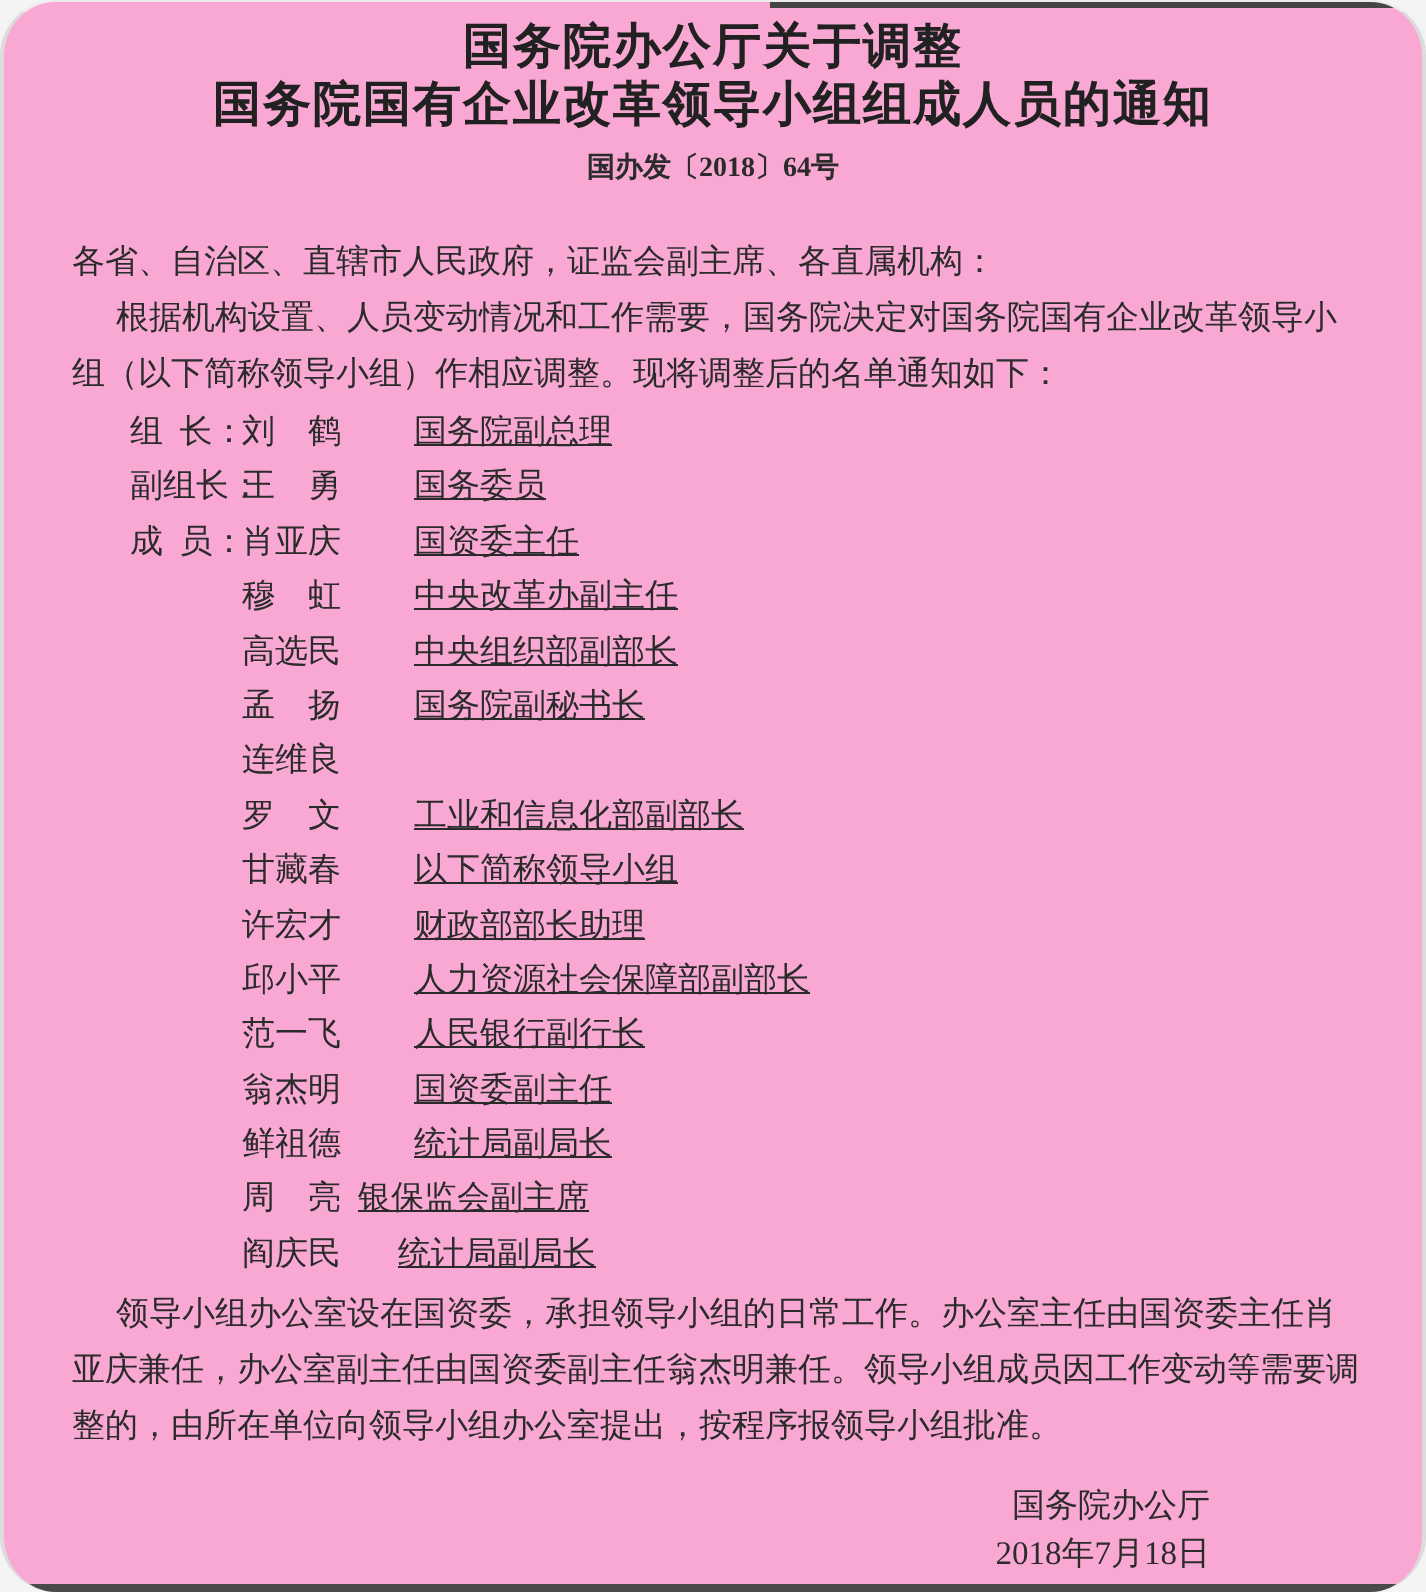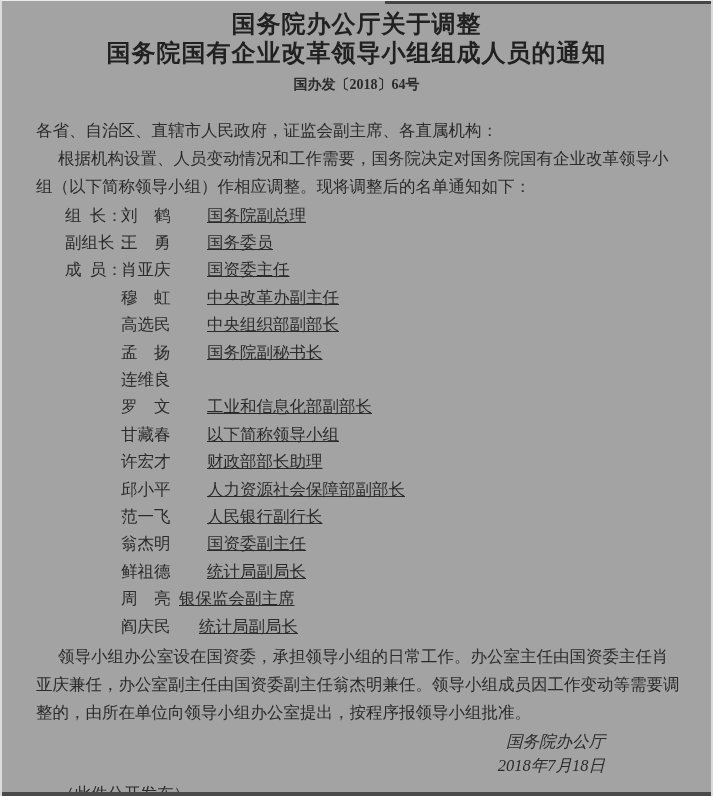--- a/index.html
+++ b/index.html
@@ -6,27 +6,28 @@
     margin: 0;
     padding: 0;
     background: #f4f4f4;
   }
   .page {
     position: relative;
     box-sizing: border-box;
     width: 713px;
     height: 796px;
     margin: 0;
-    background: #a3a3a3;
+    background: #f9a8d4;
     border-left: 2px solid #dcdcdc;
     border-right: 2px solid #dcdcdc;
     border-top: 1px solid #ececec;
     overflow: hidden;
     font-family: "Liberation Serif", "DejaVu Serif", serif;
     color: #2b2b2b;
+    border-radius: 28px;
   }
   .scan-top-line {
     position: absolute;
     top: 0;
     left: 54%;
     right: 0;
     height: 3px;
     background: #454545;
   }
   .scan-bottom-line {
@@ -66,38 +67,36 @@
   .para-indent {
     margin: 0;
     text-indent: 22px;
   }
   .roster {
     margin-top: 1px;
   }
   .roster-row {
     display: flex;
     height: 27.4px;
-    align-items: center;
     padding-left: 29px;
   }
   .roster-role  { width: 56px; white-space: pre; flex: 0 0 auto; }
   .roster-name  { width: 86px; white-space: pre; flex: 0 0 auto; }
   .roster-title { flex: 1; white-space: pre; text-decoration: underline; }
   
   .roster .roster-row:nth-child(15) .roster-name { width: 58px; }
   .roster .roster-row:nth-child(16) .roster-name { width: 78px; }
   .closing {
     margin-top: 3px;
   }
   .sig-block {
     text-align: right;
     padding-right: 76px;
-    margin-top: 3px;
+    margin-top: 14px;
     line-height: 24px;
-    font-style: italic;
   }
   .sig-line { display: block; }
   .release-note {
     margin: 2px 0 0 0;
     text-indent: 22px;
   }
 </style>
 </head>
 <body>
 

